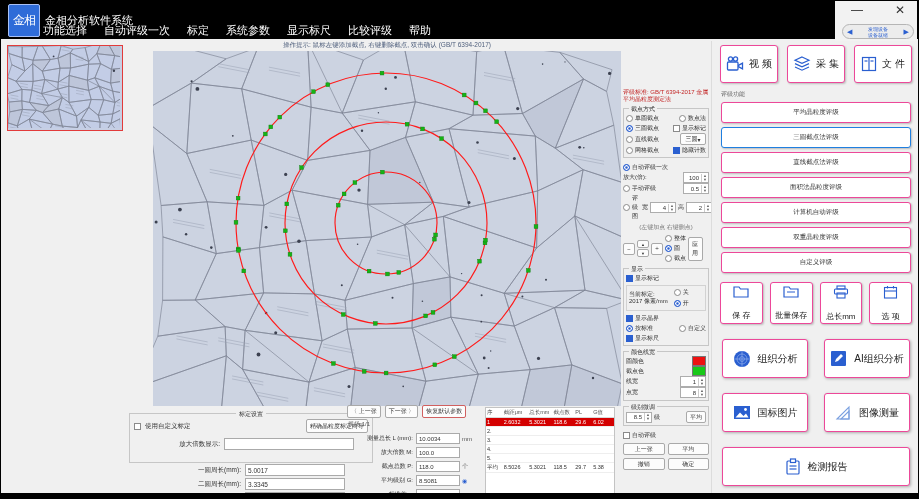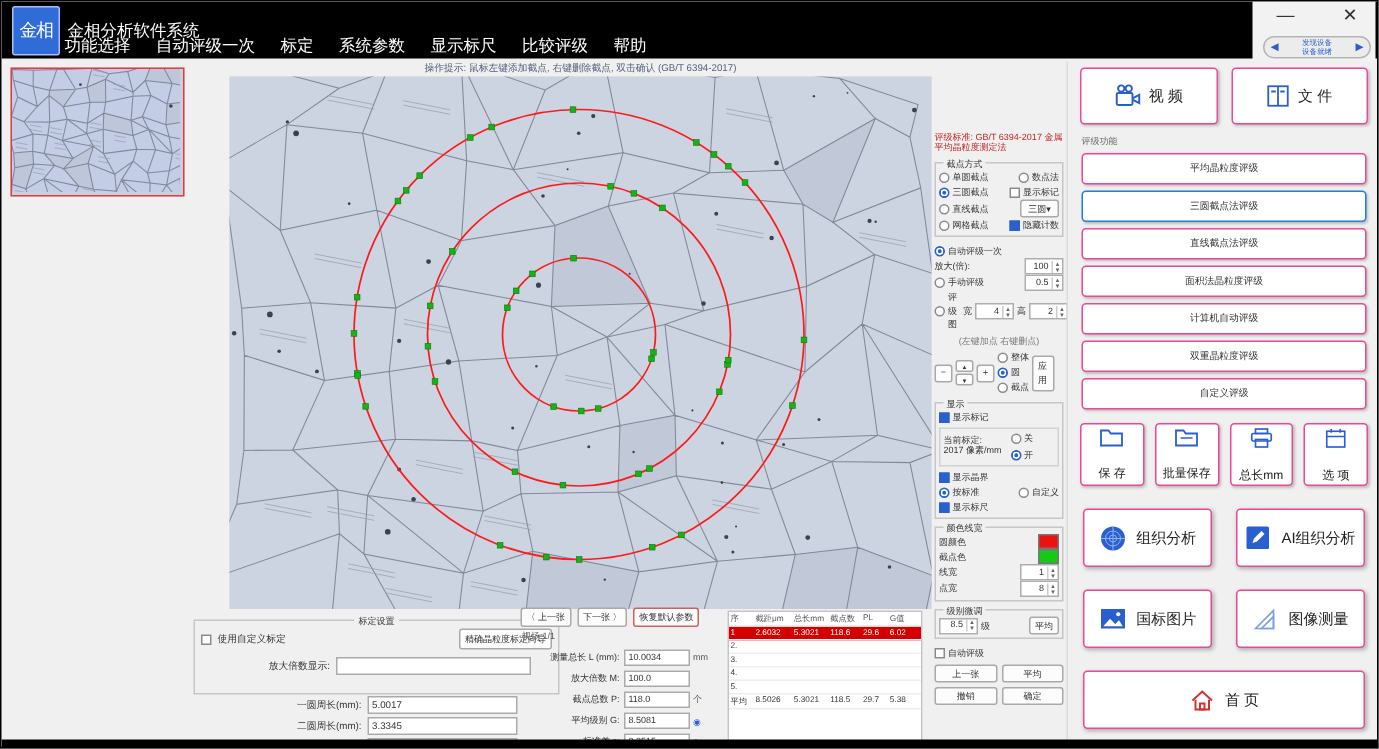--- a/index.html
+++ b/index.html
@@ -438,20 +438,30 @@
             <g fill="none" stroke="#2a5fd0" stroke-width="1.3">
               <circle cx="4.5" cy="3" r="2.1"></circle>
               <circle cx="9.5" cy="3" r="2.1"></circle>
               <rect x="1.5" y="6" width="10.5" height="8" rx="1"></rect>
               <path d="M12 9.6l4.5-2.4v5.6L12 10.4"></path>
             </g>
           </svg>
         <span>视 频</span>
       </div>
       <div class="card tb">
+        <svg class="ic" width="18" height="16" viewBox="0 0 18 16">
+            <g fill="none" stroke="#2a5fd0" stroke-width="1.2">
+              <path d="M9 1l7 3.2L9 7.4 2 4.2z"></path>
+              <path d="M2 7.6l7 3.2 7-3.2"></path>
+              <path d="M2 11l7 3.2 7-3.2"></path>
+            </g>
+          </svg>
+        <span>采 集</span>
+      </div>
+      <div class="card tb">
         <svg class="ic" width="16" height="16" viewBox="0 0 16 16">
             <g fill="none" stroke="#2a5fd0" stroke-width="1.2">
               <rect x="1.5" y="1.5" width="13" height="13"></rect>
               <line x1="8" y1="1.5" x2="8" y2="14.5"></line>
               <line x1="3.5" y1="5" x2="6.5" y2="5"></line>
               <line x1="9.5" y1="5" x2="12.5" y2="5"></line>
             </g>
           </svg>
         <span>文 件</span>
       </div>
@@ -538,28 +548,29 @@
             <g fill="none" stroke="#7aa0e0" stroke-width="1.1">
               <path d="M2 14L14 2v12z"></path>
               <path d="M6 14L14 6v8z"></path>
             </g>
           </svg>
         <span>图像测量</span>
       </div>
     </div>
     <div class="bigrow">
       <div class="card bb">
-        <svg class="ic" width="17" height="16" viewBox="0 0 17 16">
-            <g fill="none" stroke="#d03030" stroke-width="1.3">
-              <path d="M2 8l6.5-6L15 8"></path>
-              <path d="M4 7.5V14h9V7.5"></path>
-              <rect x="7" y="10" width="3" height="4"></rect>
+        <svg class="ic" width="16" height="17" viewBox="0 0 16 17">
+            <g fill="none" stroke="#2a5fd0" stroke-width="1.2">
+              <rect x="2" y="3" width="12" height="13" rx="1"></rect>
+              <rect x="5.5" y="1" width="5" height="3.5" fill="#fff"></rect>
+              <line x1="4.5" y1="8" x2="11.5" y2="8"></line>
+              <line x1="4.5" y1="11" x2="11.5" y2="11"></line>
             </g>
           </svg>
-        <span>首 页</span>
+        <span>检测报告</span>
       </div>
     </div>
   </div>
 
   <div class="calib">
     <span class="gt">标定设置</span>
     <div class="calrow">
       <span class="cbx"></span>
       <span>使用自定义标定</span>
       <span class="sp" style="flex:1;"></span>

